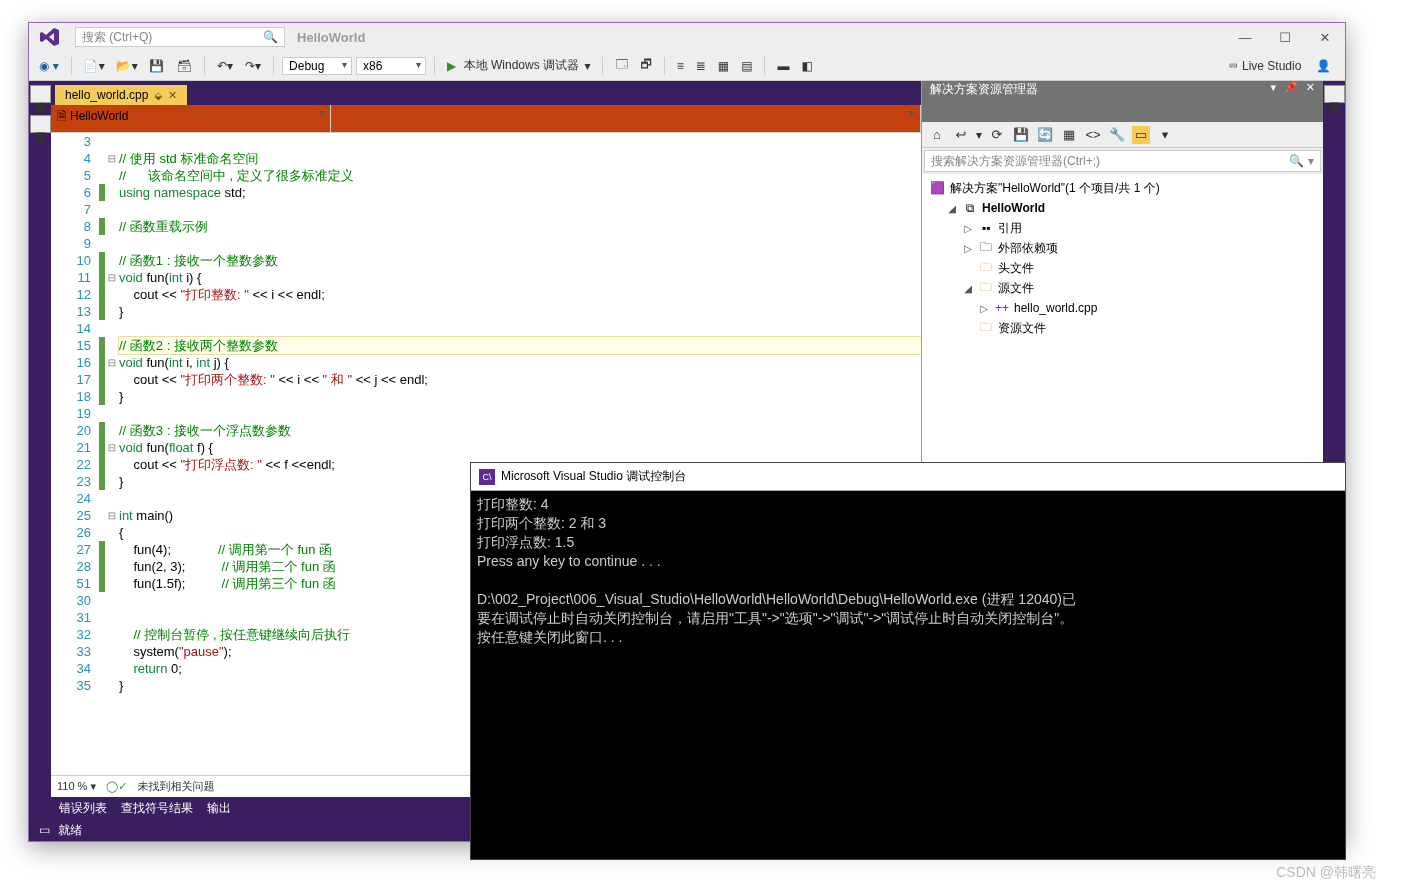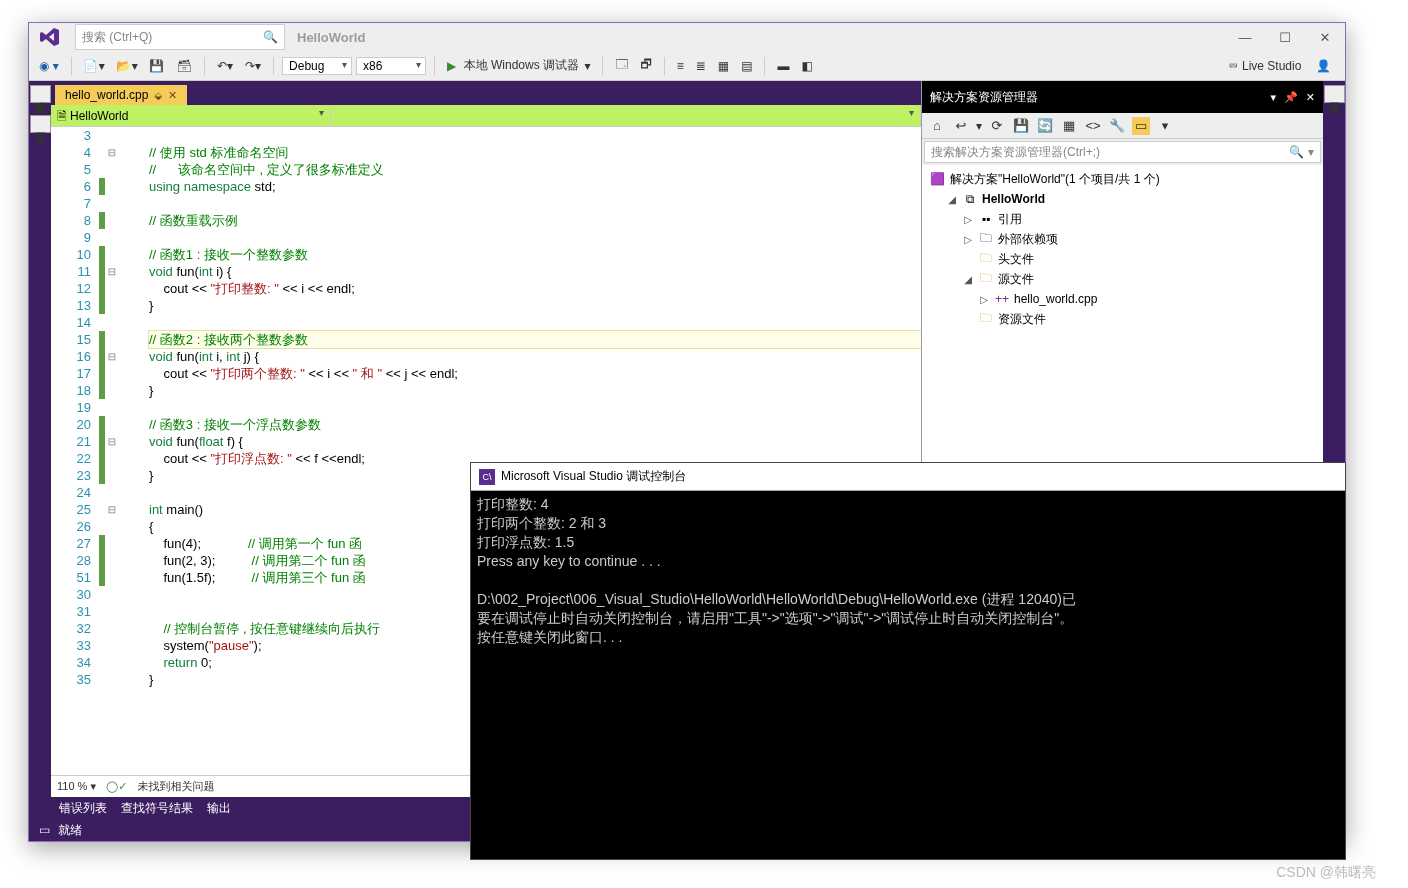--- a/index.html
+++ b/index.html
@@ -2,21 +2,21 @@
 <html><head>
 <meta charset="utf-8">
 <style>
 * { margin: 0; padding: 0; box-sizing: border-box; font-family: "Microsoft YaHei", "Segoe UI", sans-serif; }
 body { background: #fff; width: 1408px; height: 888px; position: relative; overflow: hidden; }
 .shadow-wrap { position: absolute; left: 28px; top: 22px; width: 1318px; height: 820px; box-shadow: 0 6px 24px rgba(0,0,0,0.35); background: #fff; border: 1px solid #8e6bb8; }
 .titlebar { height: 28px; display: flex; align-items: center; background: #eee; font-size: 12px; color: #333; }
 .titlebar .vs-logo { width: 24px; height: 24px; margin: 0 8px; display: flex; align-items: center; justify-content: center; color: #5c2d91; font-size: 16px; }
 .menubar .mitem { padding: 4px 8px; cursor: default; white-space: nowrap; }
 .menubar { display: flex; align-items: center; }
-.searchbox { margin-left: 6px; width: 210px; height: 26px; border: 1px solid #ccc; background: #fff; display: flex; align-items: center; padding: 0 6px; font-size: 12px; color: #888; }
+.searchbox { margin-left: 6px; width: 210px; height: 20px; border: 1px solid #ccc; background: #fff; display: flex; align-items: center; padding: 0 6px; font-size: 12px; color: #888; }
 .searchbox .mag { margin-left: auto; color: #666; }
 .solname { margin-left: 12px; color: #9c9c9c; font-weight: bold; font-size: 13px; }
 .winbtns { margin-left: auto; display: flex; }
 .winbtns div { width: 40px; height: 28px; display: flex; align-items: center; justify-content: center; color: #555; font-size: 13px; }
 
 .toolbar { height: 30px; background: #eee; border-bottom: 1px solid #ccc; display: flex; align-items: center; padding: 0 6px; gap: 4px; font-size: 12px; }
 .tb-btn { padding: 2px 4px; color: #333; display: flex; align-items: center; gap: 2px; }
 .tb-drop { border: 1px solid #ccc; background: #fff; padding: 1px 18px 1px 6px; position: relative; min-width: 70px; }
 .tb-drop::after { content: "▾"; position: absolute; right: 4px; top: 1px; color: #555; font-size: 10px; }
 .tb-play { color: #388a34; font-size: 12px; }
@@ -27,42 +27,42 @@
 .side-rail { width: 22px; background: #3b1e5f; color: #fff; font-size: 11px; display: flex; flex-direction: column; align-items: center; padding-top: 4px; gap: 12px; }
 .side-rail .rail-tab { writing-mode: vertical-rl; padding: 8px 2px; background: #eee; color: #333; border: 1px solid #999; }
 .right-rail { width: 22px; background: #3b1e5f; color: #fff; font-size: 11px; display: flex; flex-direction: column; align-items: center; padding-top: 4px; }
 .right-rail .rail-tab { writing-mode: vertical-rl; padding: 8px 2px; background: #eee; color: #333; border: 1px solid #999; }
 
 .editor-col { flex: 1; display: flex; flex-direction: column; min-width: 0; }
 .doc-tabs { height: 24px; background: #3b1e5f; display: flex; align-items: flex-end; padding-left: 4px; }
 .doc-tab { background: #f5cc59; color: #000; font-size: 12px; padding: 3px 10px; display: flex; align-items: center; gap: 6px; }
 .doc-tab .pin { color: #6b4b1a; font-size: 10px; }
 .doc-tab .close { color: #6b4b1a; font-size: 11px; }
-.nav-bar { height: 22px; background: #bef264; border-bottom: 1px solid #ccc; display: flex; font-size: 12px; }
+.nav-bar { height: 28px; background: #c2410c; border-bottom: 1px solid #ccc; display: flex; font-size: 12px; }
 .nav-bar .combo { flex: 1; border-right: 1px solid #ccc; padding: 2px 6px; position: relative; overflow: hidden; white-space: nowrap; }
 .nav-bar .combo::after { content: "▾"; position: absolute; right: 6px; top: 2px; color: #555; font-size: 10px; }
 .code-area { flex: 1; background: #fff; display: flex; overflow: hidden; font-family: Consolas, monospace; font-size: 13px; position: relative; }
 .gutter { width: 48px; text-align: right; padding-right: 8px; color: #2b91af; background: #fff; border-right: 0; }
 .gutter div { height: 17px; line-height: 17px; }
 .fold-col { width: 14px; color: #808080; }
 .fold-col div { height: 17px; line-height: 17px; text-align: center; font-size: 10px; }
 .marker-col { width: 6px; }
 .marker-col div { height: 17px; }
-.code-lines { flex: 1; white-space: pre; margin-left: 30px; }
+.code-lines { flex: 1; white-space: pre; }
 .code-lines div { height: 17px; line-height: 17px; }
 .cl-highlight { background: #fdfde8; outline: 1px solid #e8e0a0; }
 .tok-comment { color: #008000; }
 .tok-keyword { color: #15803d; }
 .tok-string { color: #a31515; }
 .bottom-strip { height: 22px; background: #fff; border-top: 1px solid #ccc; display: flex; align-items: center; font-size: 11px; padding: 0 6px; gap: 10px; color: #333; }
 .bottom-strip .check { color: #388a34; }
 .output-tabs { height: 22px; background: #3b1e5f; color: #fff; font-size: 12px; display: flex; align-items: center; padding: 0 8px; gap: 14px; }
 
 .sln-panel { width: 402px; background: #eee; border-left: 1px solid #999; display: flex; flex-direction: column; font-size: 12px; }
-.sln-title { height: 32px; background: #000000; color: #fff; display: flex; align-items: center; padding: 0 8px; justify-content: space-between; }
+.sln-title { height: 41px; background: #737373; color: #fff; display: flex; padding: 0 8px; justify-content: space-between; }
 .sln-title .ctrls { display: flex; gap: 8px; font-size: 11px; }
 .sln-tools { height: 26px; background: #eee; border-bottom: 1px solid #ccc; display: flex; align-items: center; gap: 6px; padding: 0 6px; color: #333; }
 .sln-tools .ico { width: 18px; height: 18px; display: flex; align-items: center; justify-content: center; font-size: 13px; }
 .sln-search { height: 22px; background: #fff; border: 1px solid #ccc; margin: 2px; display: flex; align-items: center; padding: 0 6px; color: #888; }
 .sln-search .mag { margin-left: auto; }
 .sln-tree { flex: 1; background: #fff; padding: 4px 0; overflow: auto; }
 .tree-row { display: flex; align-items: center; height: 20px; padding-left: 8px; gap: 4px; white-space: nowrap; }
 .tree-row .exp { width: 12px; color: #555; font-size: 10px; text-align: center; }
 .tree-row .ico { width: 16px; text-align: center; }
 .tree-row.bold .lbl { font-weight: bold; }

